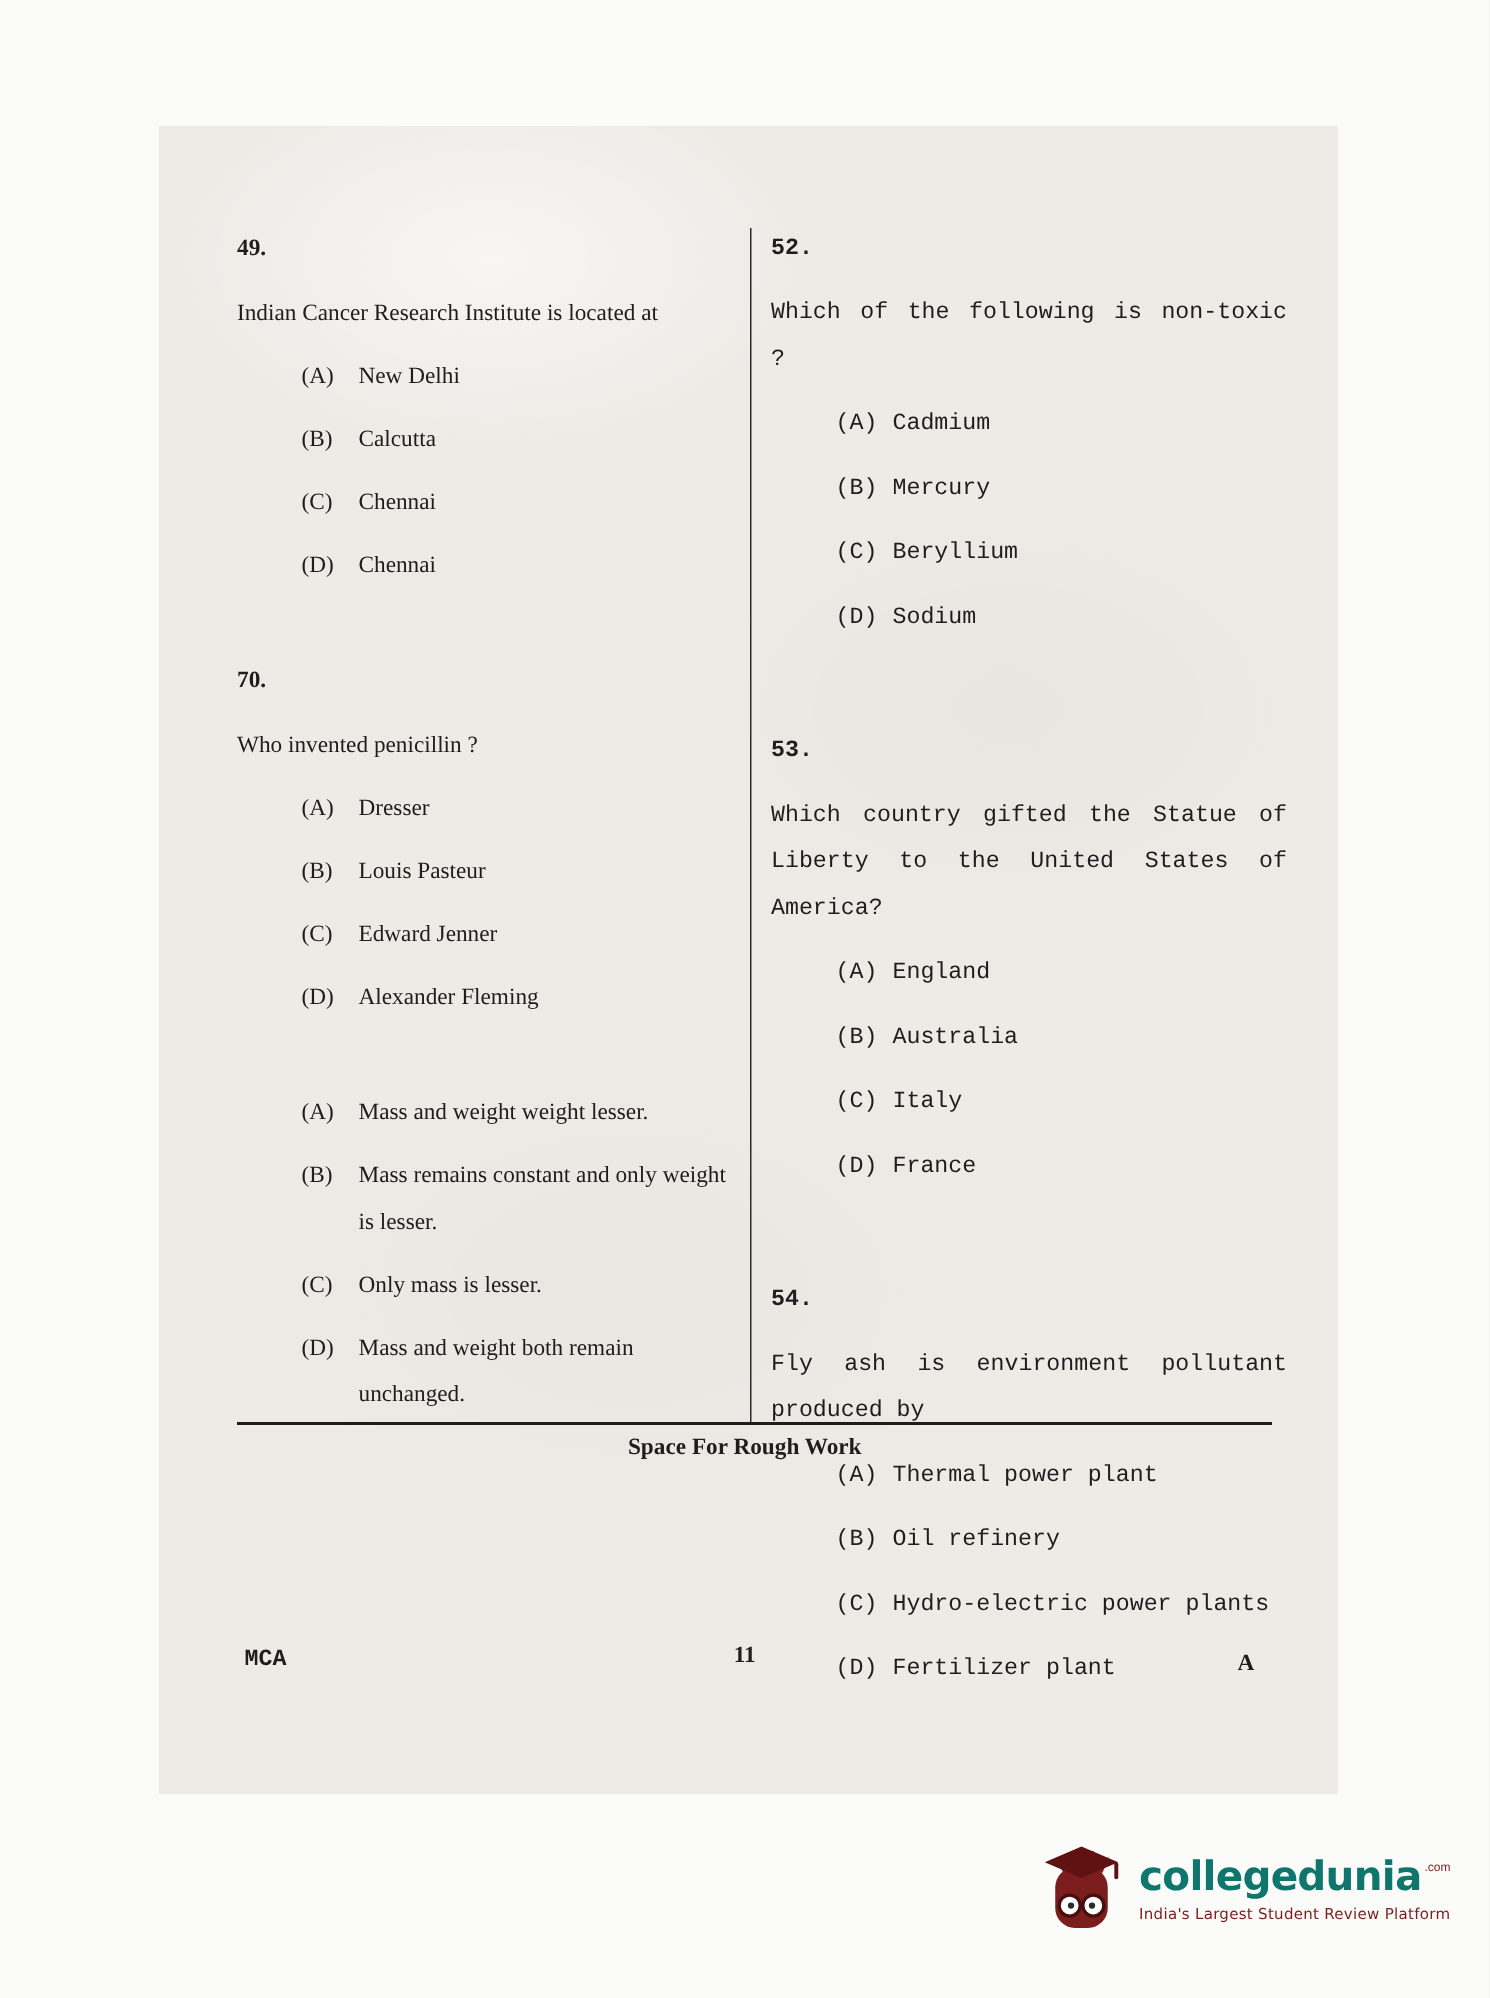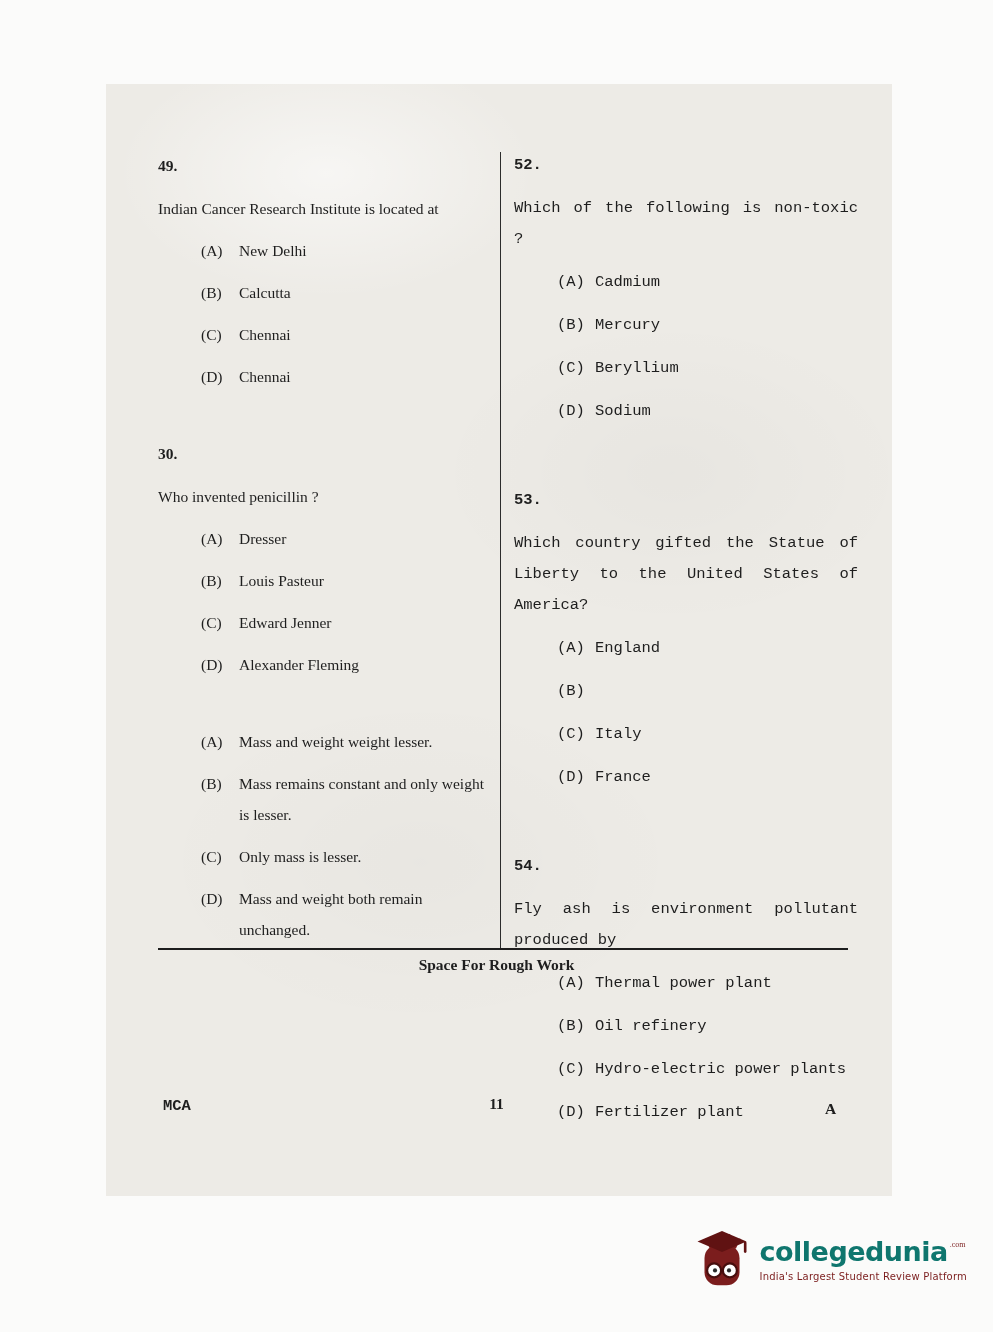--- a/index.html
+++ b/index.html
@@ -52,21 +52,21 @@
     display:flex; align-items:center; gap:10px;
   }
   .brand-text { display:flex; flex-direction:column; }
   .wordmark-row { display:flex; align-items:flex-start; }
   .wordmark {
     font-family:"DejaVu Sans", sans-serif;
     font-weight:bold; font-size:27px; line-height:30px;
     color:#0f766e; letter-spacing:-0.5px;
   }
   .tld {
-    font-family:Liberation Serif, serif;
+    font-family:Liberation Sans, sans-serif;
     font-size:8px; color:#7b1d1d; margin-left:2px; margin-top:3px;
   }
   .tagline {
     font-family:"DejaVu Sans", sans-serif;
     font-size:10px; color:#7b1d1d; margin-top:4px; letter-spacing:0.2px;
   }
 </style>
 </head>
 <body>
 
@@ -90,21 +90,21 @@
         <span class="opt-label">(C)</span>
         <span class="opt-text">Chennai</span>
       </div>
       <div class="option">
         <span class="opt-label">(D)</span>
         <span class="opt-text">Chennai</span>
       </div>
     </div>
     <div class="question">
       <div class="q-head">
-        <span class="q-num">30.</span>
+        <span class="q-num">70.</span>
         <span class="q-text">Who invented penicillin ?</span>
       </div>
       <div class="option">
         <span class="opt-label">(A)</span>
         <span class="opt-text">Dresser</span>
       </div>
       <div class="option">
         <span class="opt-label">(B)</span>
         <span class="opt-text">Louis Pasteur</span>
       </div>
@@ -166,20 +166,21 @@
       <div class="q-head">
         <span class="q-num">53.</span>
         <span class="q-text">Which country gifted the Statue of Liberty to the United States of America?</span>
       </div>
       <div class="option">
         <span class="opt-label">(A)</span>
         <span class="opt-text">England</span>
       </div>
       <div class="option">
         <span class="opt-label">(B)</span>
+        <span class="opt-text">Australia</span>
       </div>
       <div class="option">
         <span class="opt-label">(C)</span>
         <span class="opt-text">Italy</span>
       </div>
       <div class="option">
         <span class="opt-label">(D)</span>
         <span class="opt-text">France</span>
       </div>
     </div>

